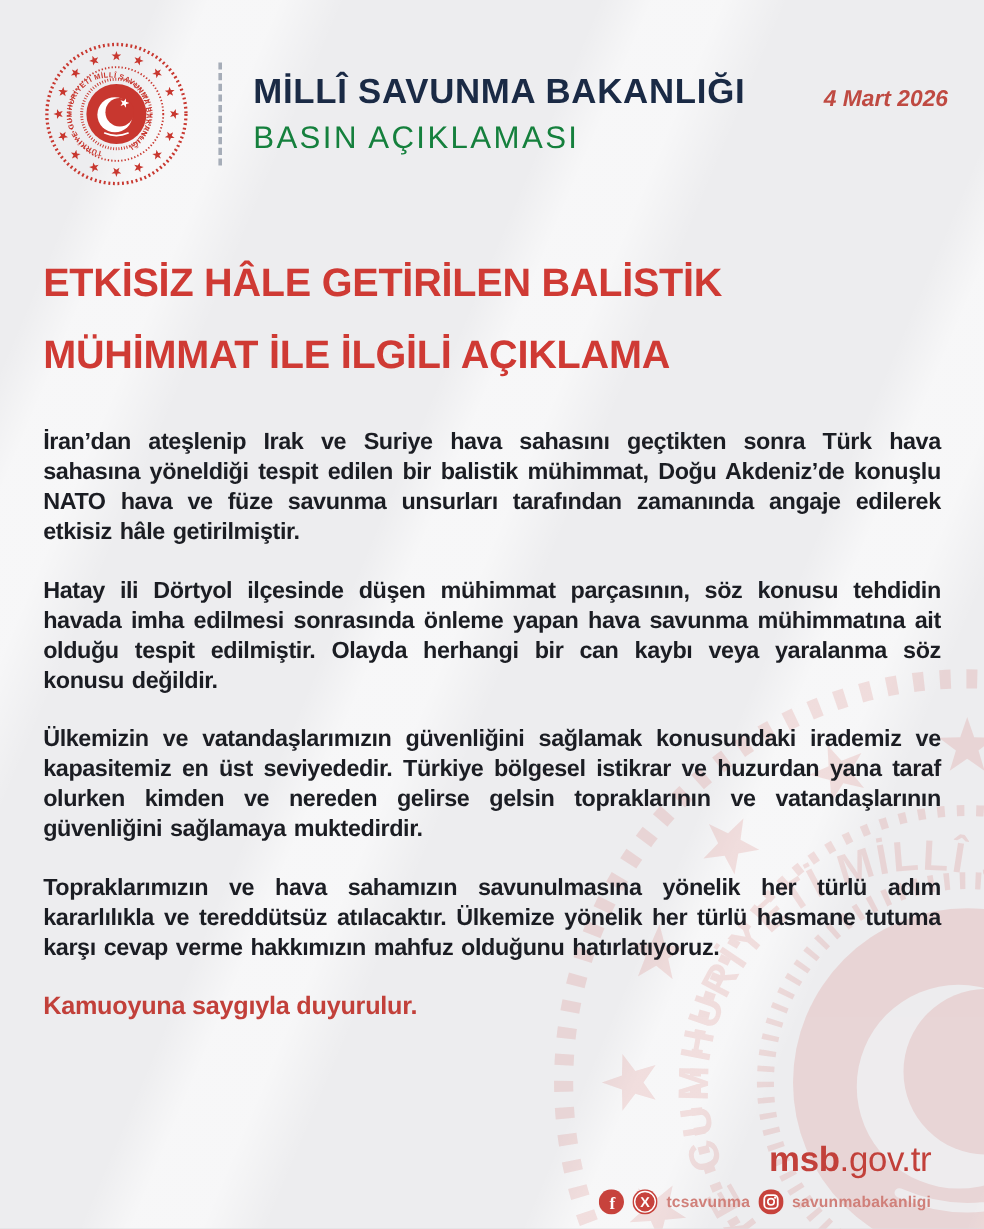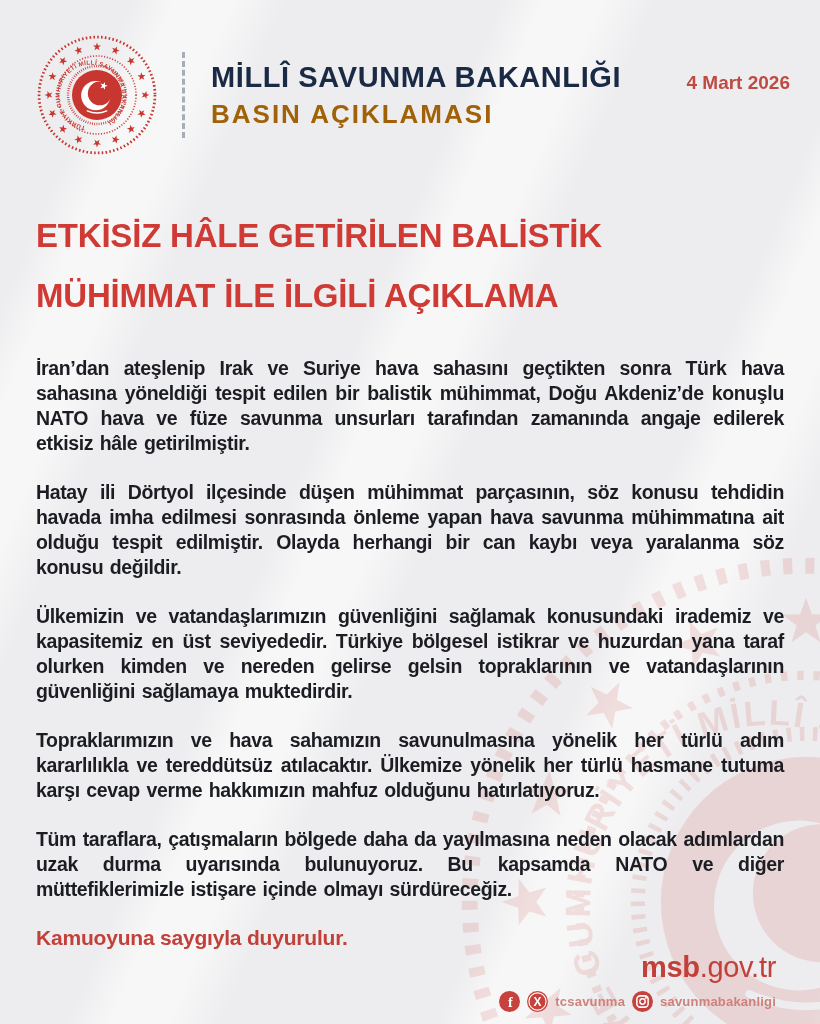--- a/index.html
+++ b/index.html
@@ -27,25 +27,25 @@
   }
   .logo{width:122px;height:122px;color:#c8372f;--seal-hole:#ffffff;flex:0 0 auto;}
   .divider{
     width:0;height:86px;border-left:3px dashed #a6adb8;
     margin:0 26px 0 24px;flex:0 0 auto;
   }
   .ministry{
     font-size:29px;font-weight:700;color:#1a2a45;letter-spacing:.6px;
   }
   .subtitle{
-    font-size:26px;font-weight:700;color:#a16207;letter-spacing:2px;margin-top:5px;
+    font-size:26px;font-weight:400;color:#15803d;letter-spacing:2px;margin-top:5px;
   }
   .date{
     margin-left:auto;align-self:flex-start;margin-top:38px;
-    font-size:19px;font-weight:600;color:#bf4a42;white-space:nowrap;
+    font-size:19px;font-weight:600;color:#bf4a42;white-space:nowrap;font-style:italic;
   }
   .content{position:relative;padding:0 36px;}
   .headline{
     margin:50px 0 0 0;
     font-size:33px;line-height:60px;font-weight:700;
     color:#cf3a34;letter-spacing:-.2px;
   }
   .body-p{
     margin:0 0 24px 0;
     font-size:19.5px;line-height:25px;font-weight:700;
@@ -130,21 +130,20 @@
     <div class="date">4 Mart 2026</div>
   </header>
 
   <main class="content">
     <h1 class="headline">ETKİSİZ HÂLE GETİRİLEN BALİSTİK MÜHİMMAT İLE İLGİLİ AÇIKLAMA</h1>
     <div class="body-wrap">
       <p class="body-p">İran’dan ateşlenip Irak ve Suriye hava sahasını geçtikten sonra Türk hava sahasına yöneldiği tespit edilen bir balistik mühimmat, Doğu Akdeniz’de konuşlu NATO hava ve füze savunma unsurları tarafından zamanında angaje edilerek etkisiz hâle getirilmiştir.</p>
       <p class="body-p">Hatay ili Dörtyol ilçesinde düşen mühimmat parçasının, söz konusu tehdidin havada imha edilmesi sonrasında önleme yapan hava savunma mühimmatına ait olduğu tespit edilmiştir. Olayda herhangi bir can kaybı veya yaralanma söz konusu değildir.</p>
       <p class="body-p">Ülkemizin ve vatandaşlarımızın güvenliğini sağlamak konusundaki irademiz ve kapasitemiz en üst seviyededir. Türkiye bölgesel istikrar ve huzurdan yana taraf olurken kimden ve nereden gelirse gelsin topraklarının ve vatandaşlarının güvenliğini sağlamaya muktedirdir.</p>
       <p class="body-p">Topraklarımızın ve hava sahamızın savunulmasına yönelik her türlü adım kararlılıkla ve tereddütsüz atılacaktır. Ülkemize yönelik her türlü hasmane tutuma karşı cevap verme hakkımızın mahfuz olduğunu hatırlatıyoruz.</p>
-      <p class="body-p">Tüm taraflara, çatışmaların bölgede daha da yayılmasına neden olacak adımlardan uzak durma uyarısında bulunuyoruz. Bu kapsamda NATO ve diğer müttefiklerimizle istişare içinde olmayı sürdüreceğiz.</p>
       <p class="closing">Kamuoyuna saygıyla duyurulur.</p>
     </div>
   </main>
 
   <footer class="ftr">
     <div class="site"><span class="site-bold">msb</span><span>.gov.tr</span></div>
     <div class="social">
       <span class="sicon">
         <svg viewBox="0 0 22 22">
           <circle cx="11" cy="11" r="11" fill="#c7423c"></circle>

